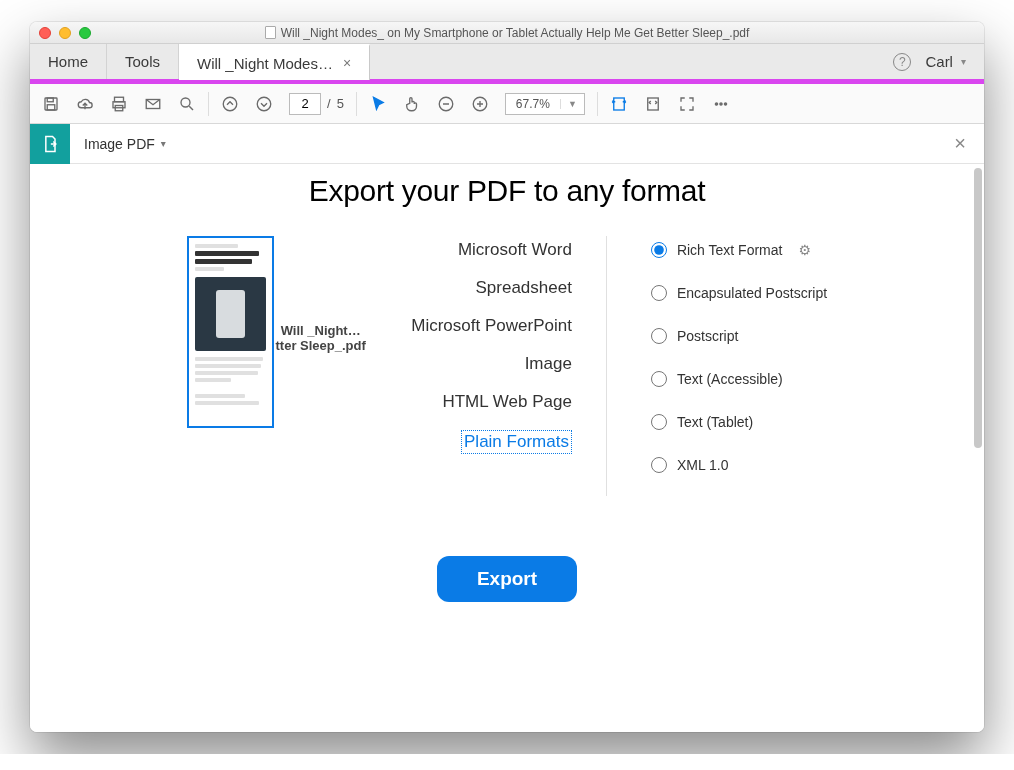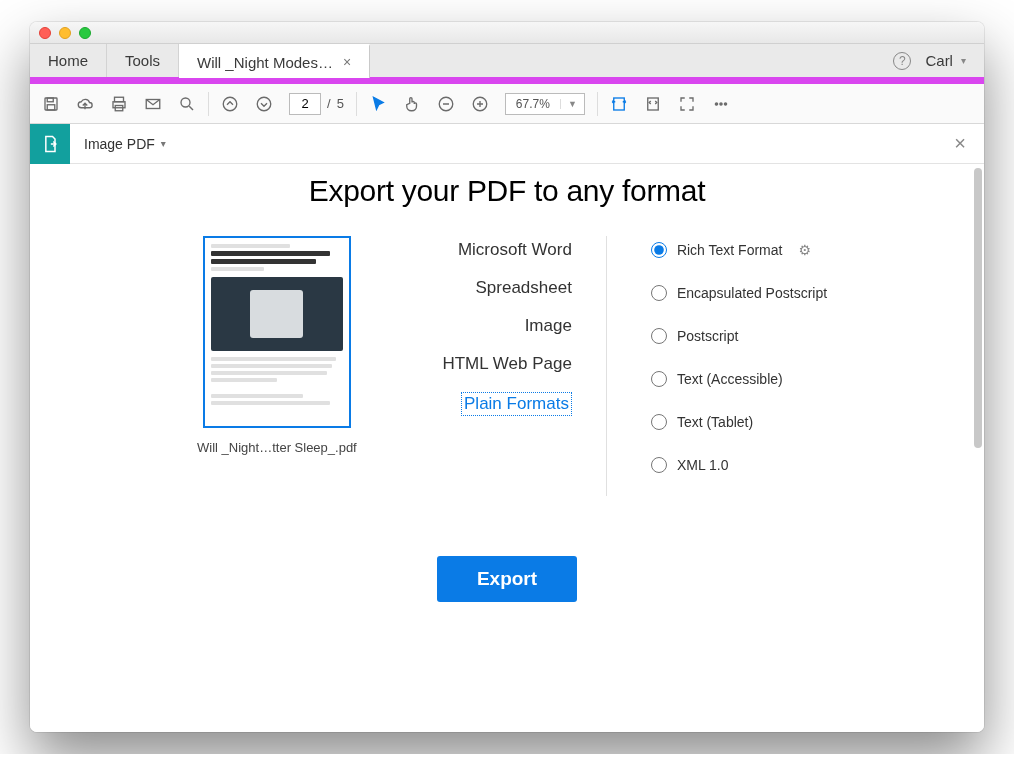--- a/index.html
+++ b/index.html
@@ -49,21 +49,21 @@
     pointer-events: none;
   }
   .doc-icon {
     width: 11px; height: 13px;
     background: #fff; border: 1px solid #aaa; border-radius: 1px;
   }
   
   .tabsrow {
     height: 40px;
     background: #eaeaea;
-    border-bottom: 7px solid #d946ef;
+    border-bottom: 5px solid #d946ef;
     display: flex;
     align-items: stretch;
   }
   .tab {
     display: flex; align-items: center; justify-content: center;
     padding: 0 18px;
     font-size: 15px;
     color: #3a3a3a;
     border-right: 1px solid #d3d3d3;
     cursor: default;
@@ -139,21 +139,21 @@
     display: flex; flex-direction: column; align-items: center;
     position: relative;
   }
   .content h1 {
     font-size: 30px; font-weight: 300; color: #000000;
     margin-top: 10px; margin-bottom: 28px; letter-spacing: -0.3px;
   }
   .export-layout {
     display: flex; align-items: flex-start; gap: 40px;
   }
-  .thumb-col { width: 180px; display: flex; flex-direction: column; align-items: center; }
+  .thumb-col { width: 180px; display: flex; flex-direction: row; align-items: center; font-weight: bold; }
   .thumb {
     width: 148px; height: 192px; border: 2px solid #0a7be6; background: #fff;
     padding: 6px; display: flex; flex-direction: column; gap: 3px;
   }
   .thumb .th-line { height: 4px; background: #e0e0e0; border-radius: 1px; }
   .thumb .th-img {
     height: 74px; background: #2a3844; border-radius: 2px;
     margin: 3px 0; position: relative; overflow: hidden;
   }
   .thumb .th-img::after {
@@ -178,37 +178,41 @@
   .opt {
     display: flex; align-items: center; gap: 10px; font-size: 14px; color: #333;
   }
   .opt input[type=radio] {
     width: 16px; height: 16px; accent-color: #0a7be6;
   }
   .opt .gear { margin-left: 6px; color: #888; font-size: 14px; }
   .export-btn {
     margin-top: 60px; background: #0a7be6; color: #fff;
     border: none; font-size: 19px; font-weight: 600;
-    padding: 12px 40px; border-radius: 3px; cursor: pointer;
+    padding: 12px 40px; border-radius: 12px; cursor: pointer;
   }
   .scrollbar {
     position: absolute; right: 2px; top: 4px; width: 8px; height: 280px;
     background: #c8c8c8; border-radius: 4px;
   }
 </style>
 </head>
 <body>
 
 <div class="window">
 
   <div class="titlebar">
     <div class="traffic">
       <span class="tl-close"></span>
       <span class="tl-min"></span>
       <span class="tl-max"></span>
+    </div>
+    <div class="titlebar-title">
+      <span class="doc-icon"></span>
+      <span>Will _Night Modes_ on My Smartphone or Tablet Actually Help Me Get Better Sleep_.pdf</span>
     </div>
   </div>
 
   <div class="tabsrow">
     <div class="tab">
         <span>Home</span>
       </div>
     <div class="tab">
         <span>Tools</span>
       </div>
@@ -370,20 +374,21 @@
           <div style="height:6px"></div>
           <div class="th-line" style="width:70%"></div>
           <div class="th-line" style="width:90%"></div>
         </div>
         <div class="thumb-name">Will _Night…tter Sleep_.pdf</div>
       </div>
 
       <div class="cats-col" id="cats-col">
           <div class="cat">Microsoft Word</div>
           <div class="cat">Spreadsheet</div>
+          <div class="cat">Microsoft PowerPoint</div>
           <div class="cat">Image</div>
           <div class="cat">HTML Web Page</div>
           <div class="cat link">Plain Formats</div>
         </div>
 
       <div class="opts-col" id="opts-col">
           <label class="opt">
             <input type="radio" name="fmt" checked="" style="">
             <span>Rich Text Format</span>
             <span class="gear">⚙</span>

